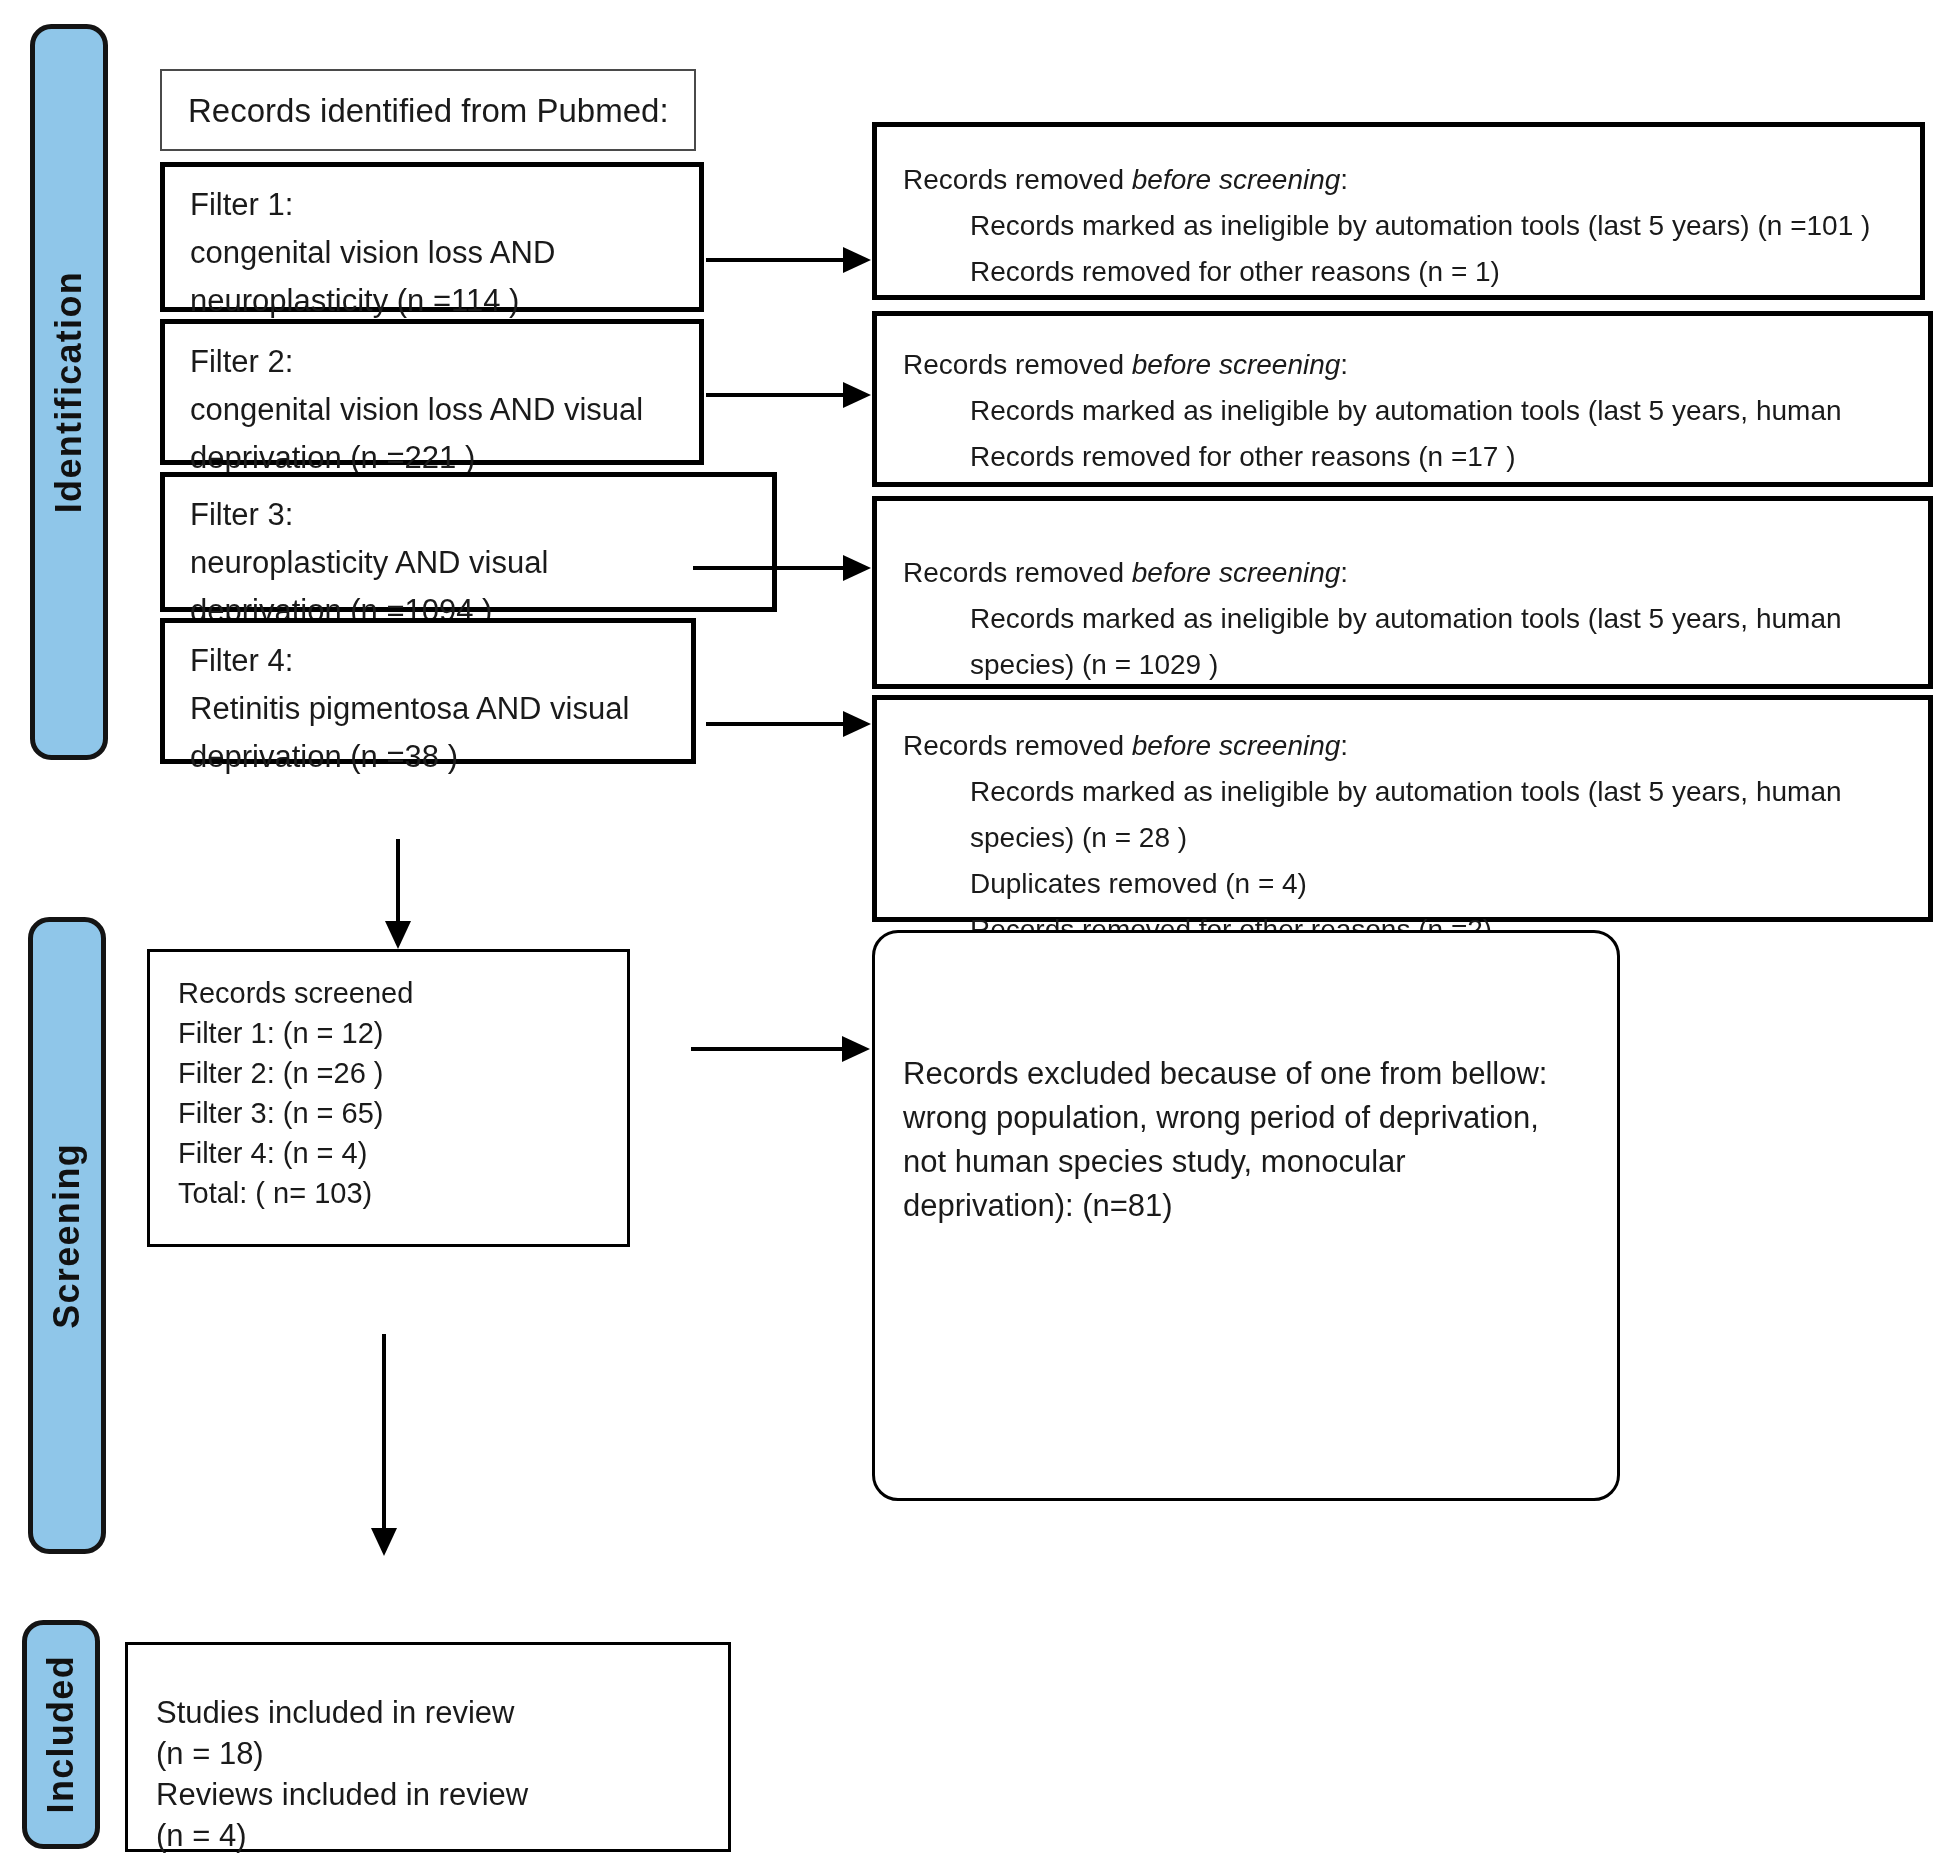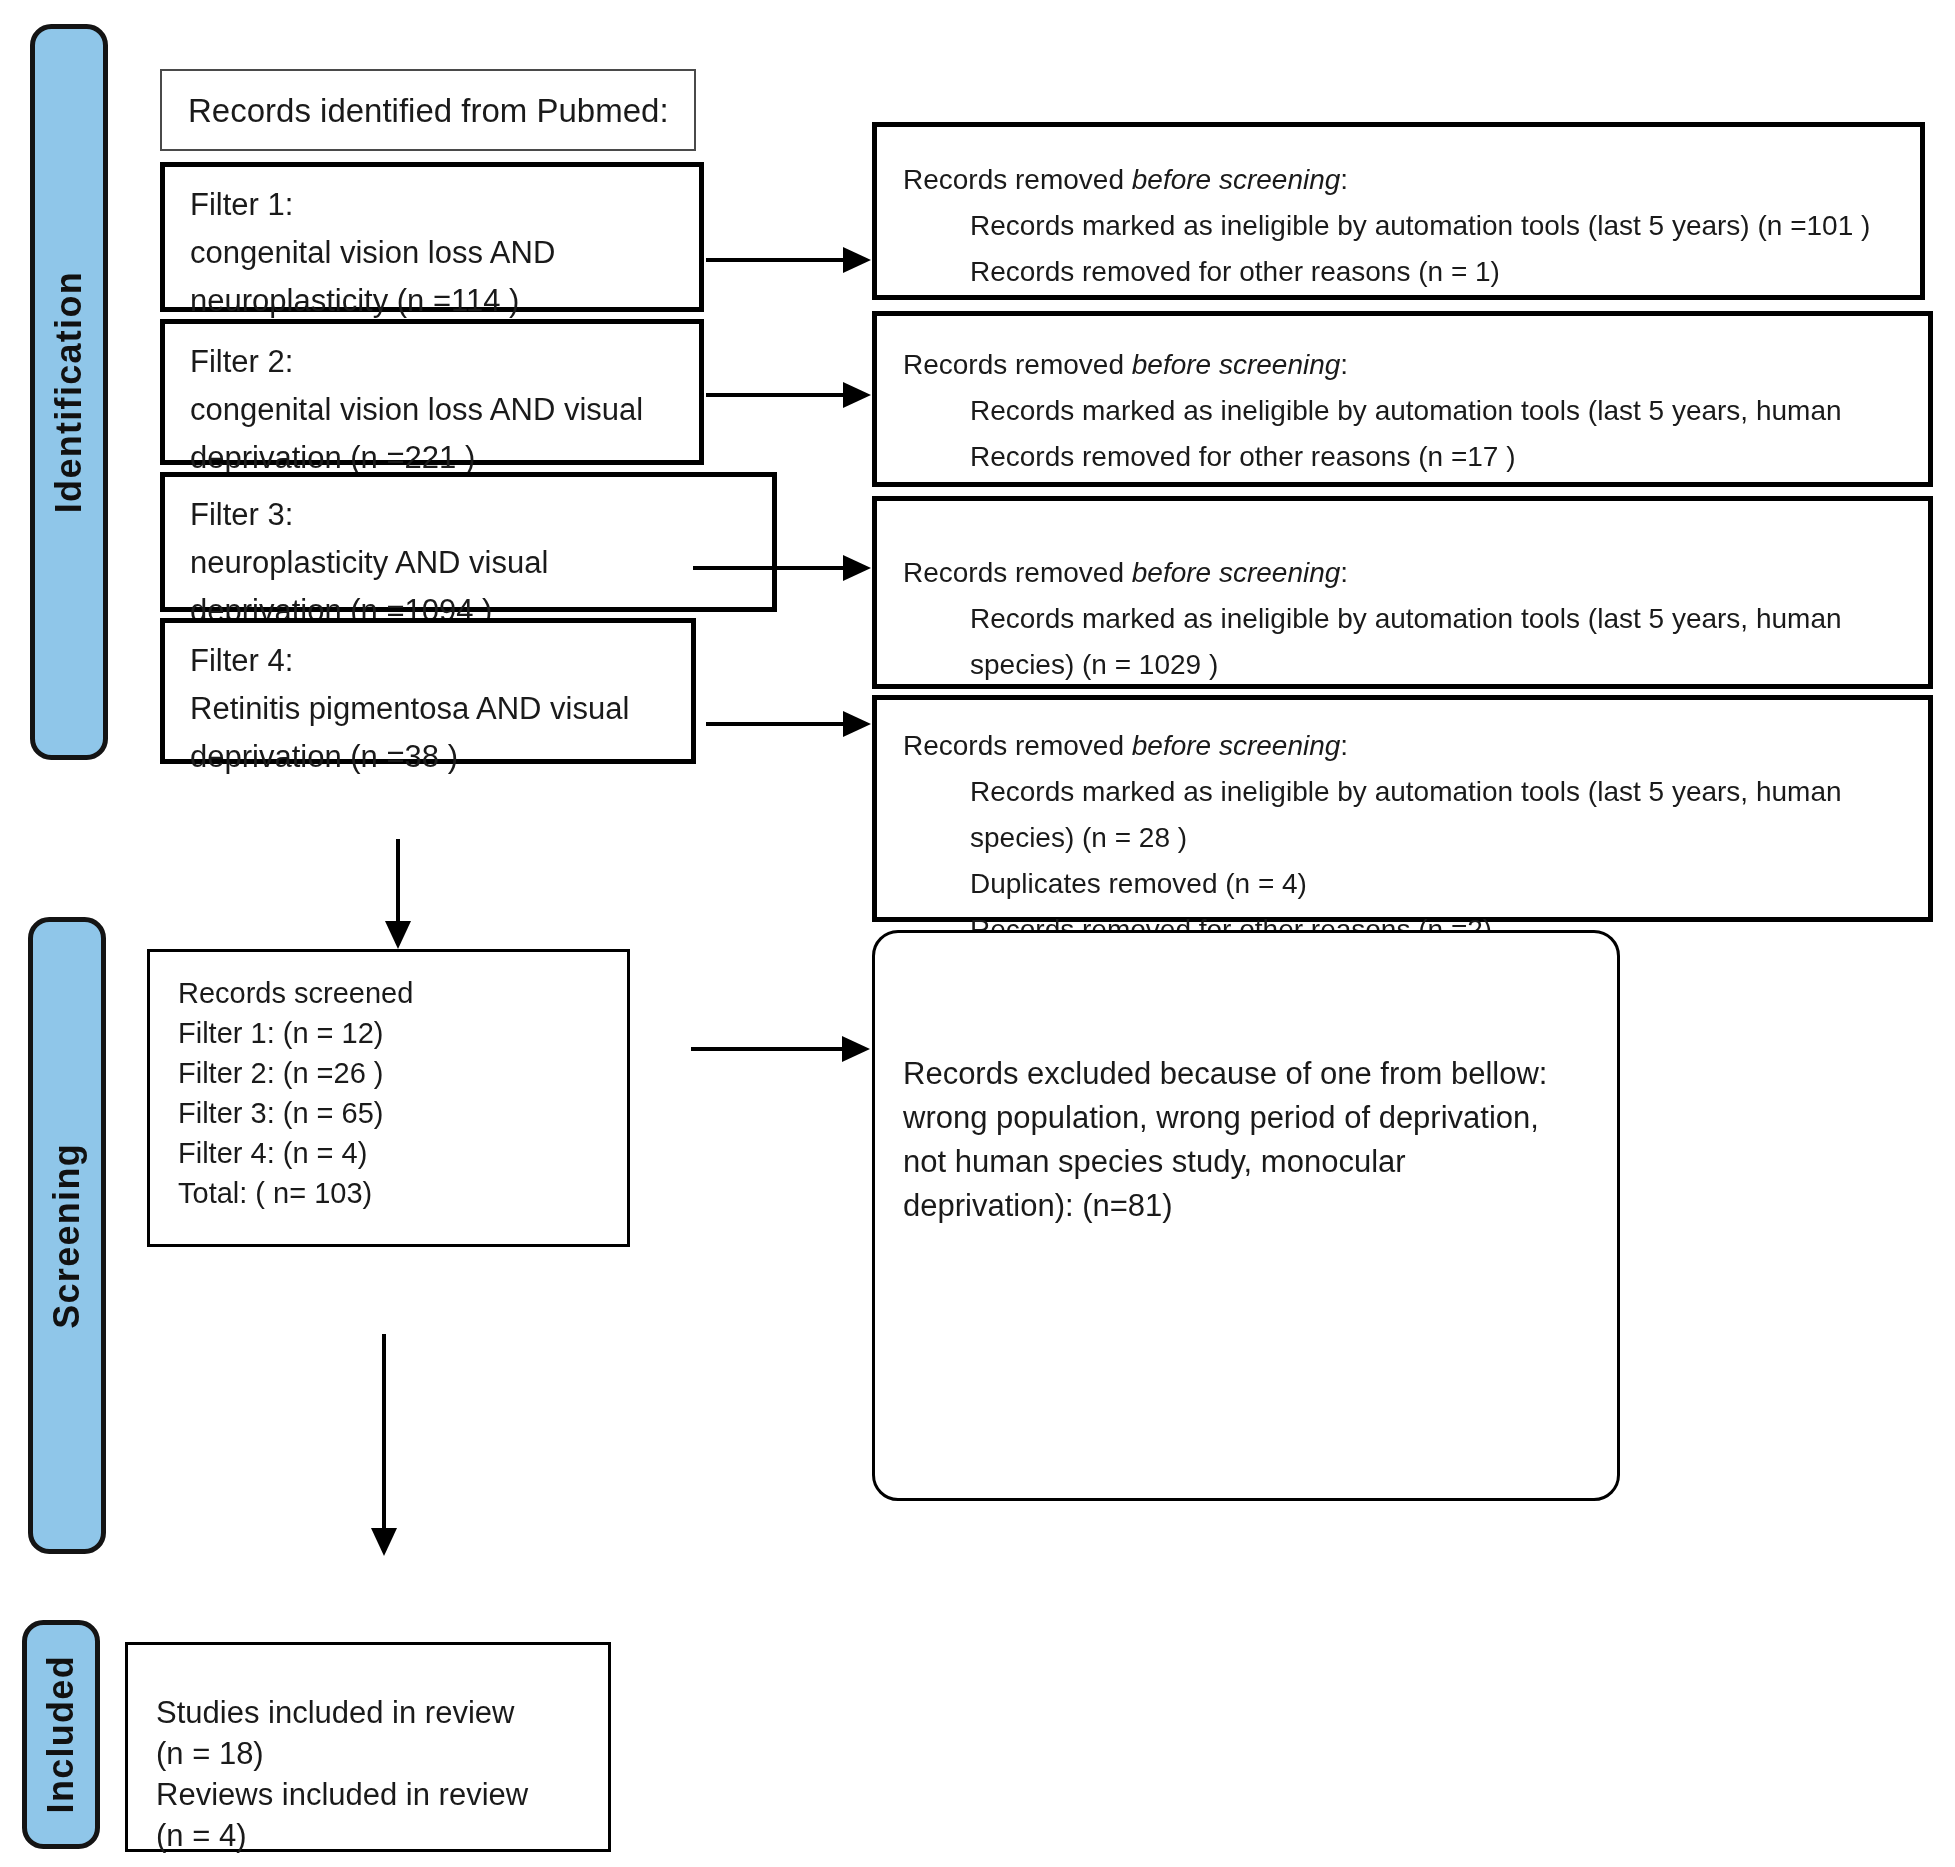--- a/index.html
+++ b/index.html
@@ -151,21 +151,21 @@
     <div class="txt-line">Total: ( n= 103)</div>
   </div>
 
   <div class="flow-box b5 excluded-box" style="left:872px;top:930px;width:748px;height:571px;">
     <div class="txt-line">Records excluded because of one from bellow:</div>
     <div class="txt-line">wrong population, wrong period of deprivation,</div>
     <div class="txt-line">not human species study, monocular</div>
     <div class="txt-line">deprivation): (n=81)</div>
   </div>
 
-  <div class="flow-box mid-border included-box" style="left:125px;top:1642px;width:486px;height:210px;">
+  <div class="flow-box mid-border included-box" style="left:125px;top:1642px;width:606px;height:210px;">
     <div class="txt-line">Studies included in review</div>
     <div class="txt-line">(n = 18)</div>
     <div class="txt-line">Reviews included in review</div>
     <div class="txt-line">(n = 4)</div>
   </div>
 
   <div class="harrow" style="left:706px;top:247px;width:165px;height:26px;">
     <span class="shaft"></span>
     <span class="head"></span>
   </div>

